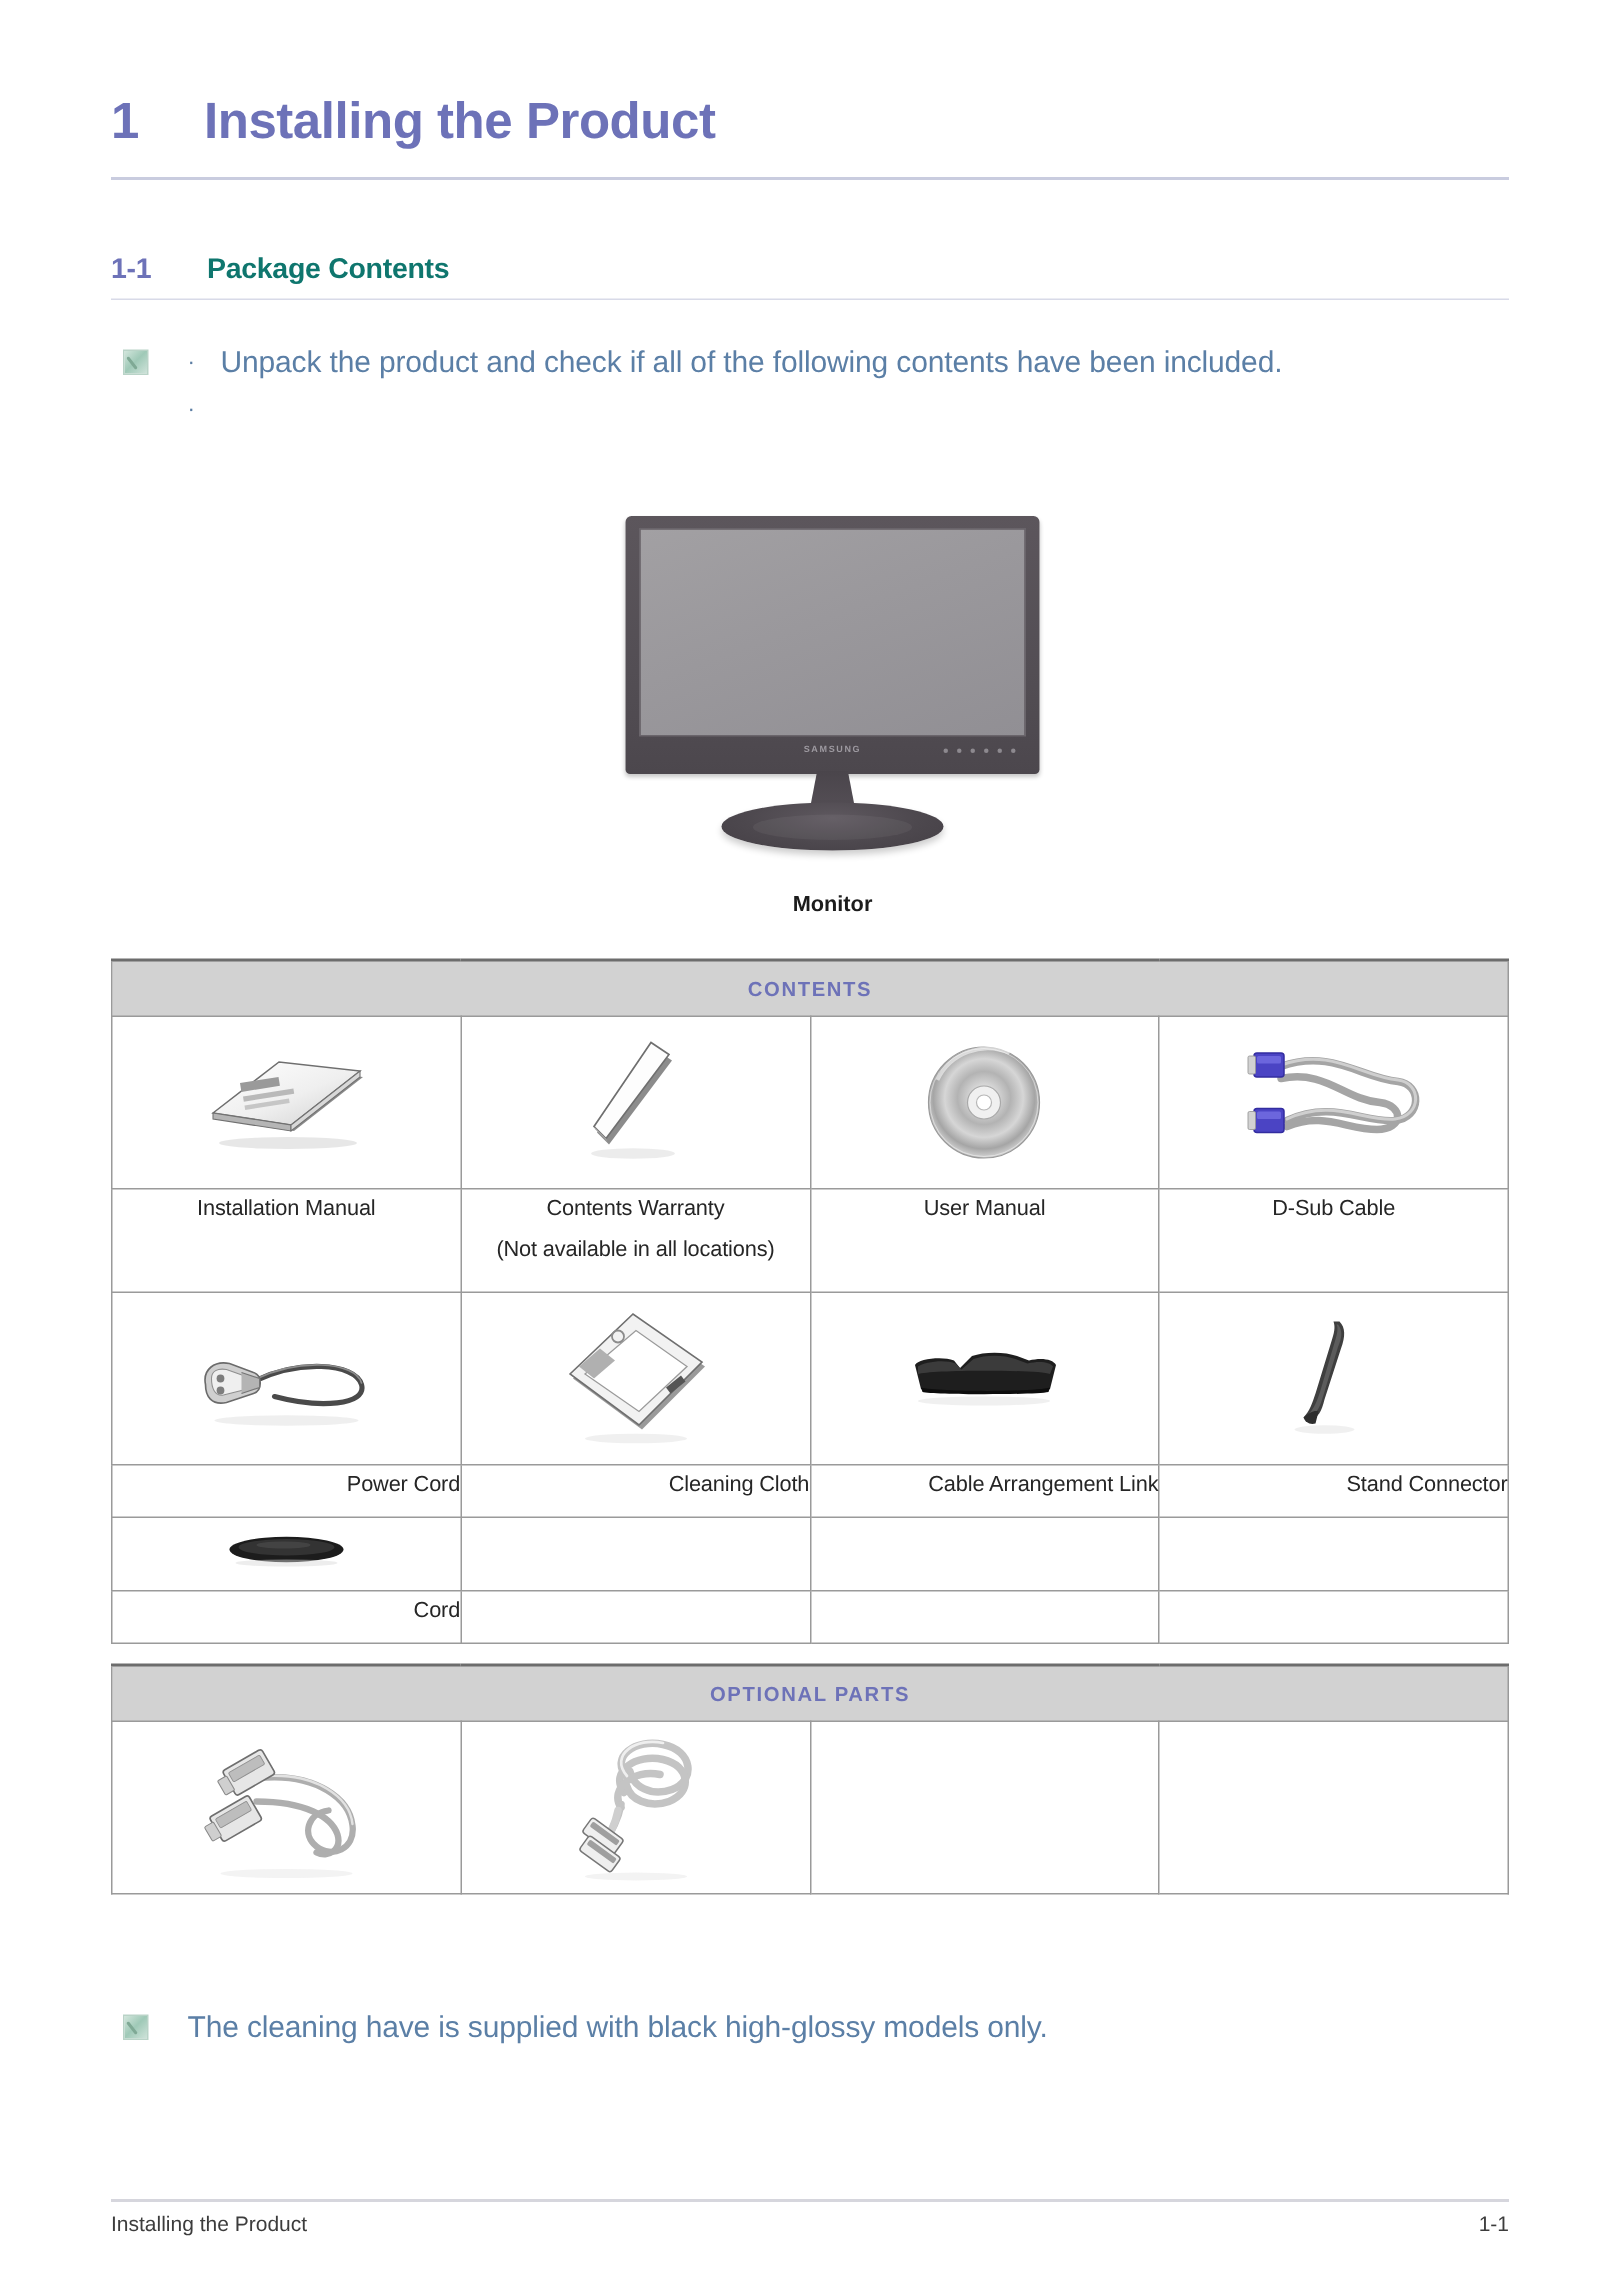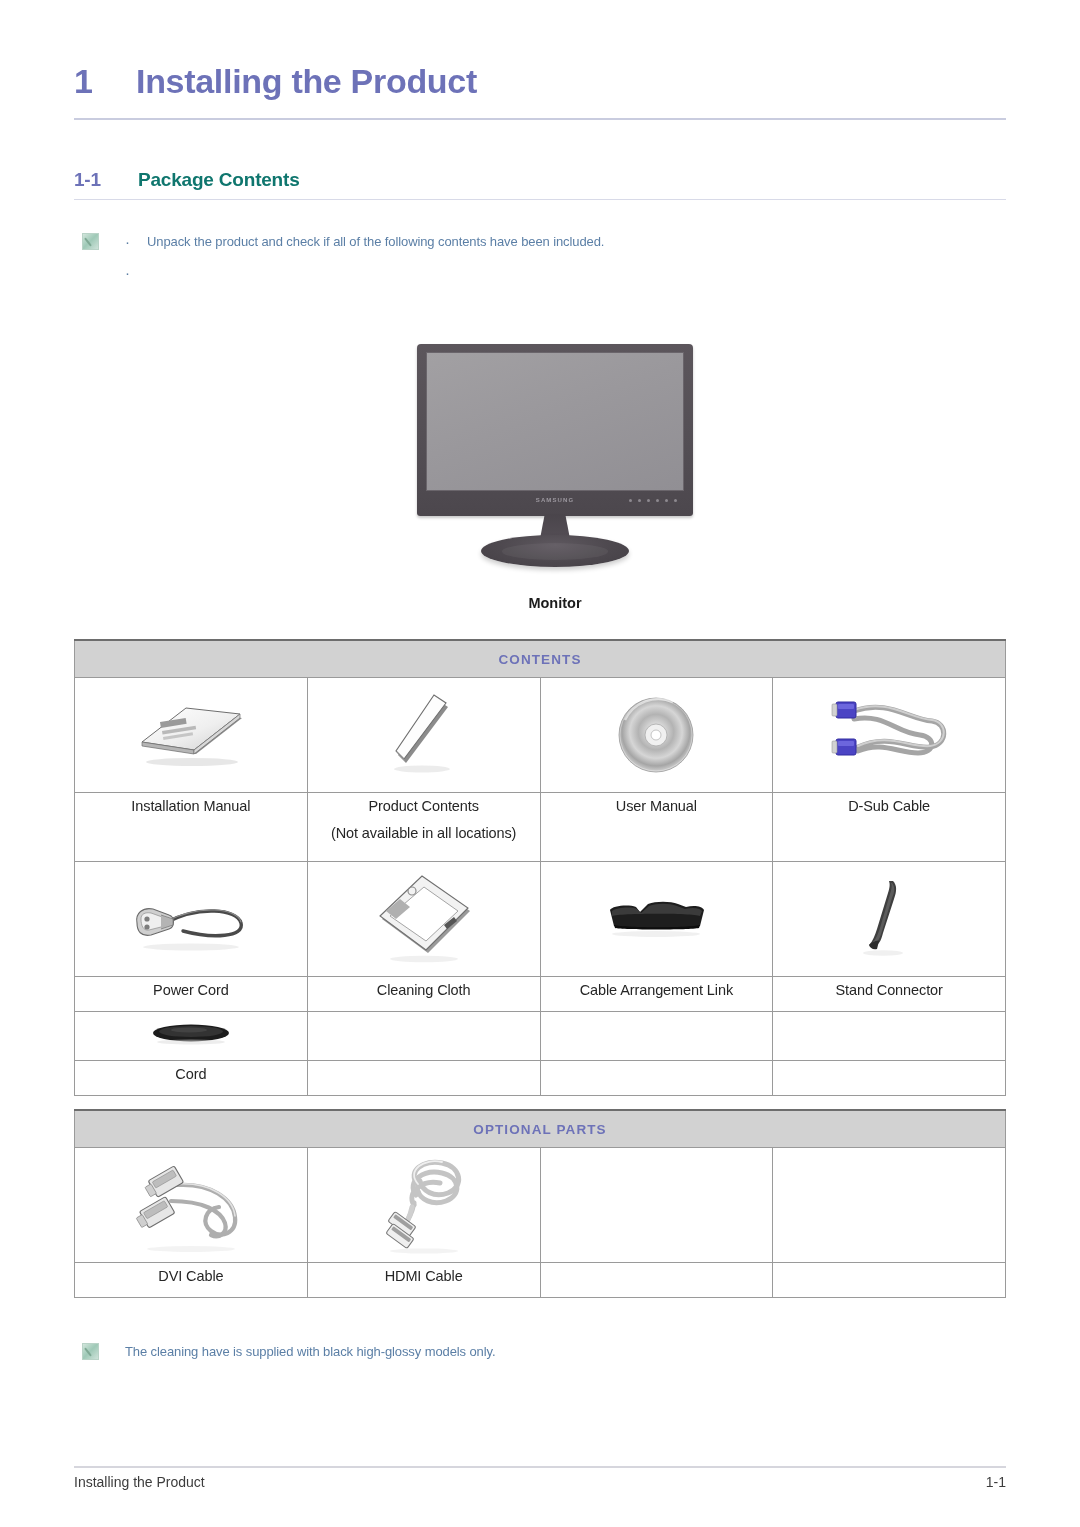--- a/index.html
+++ b/index.html
@@ -124,21 +124,21 @@
   .note-bullet {
     width: 22px;
     flex: 0 0 22px;
     color: #5c7ea3;
     font-size: 15px;
     line-height: 22px;
     text-align: left;
   }
   .note-text {
     color: #5b7fa6;
-    font-size: 13px;
+    font-size: 20px;
     line-height: 22px;
     letter-spacing: -0.1px;
   }
 
   
   .monitor-wrap {
     position: absolute;
     left: 0;
     top: 344px;
     width: 1080px;
@@ -269,21 +269,21 @@
     line-height: 27px;
     border-color: #8f8f8f;
     letter-spacing: -0.1px;
   }
   .lbl-cell .sub {
     display: block;
     font-size: 14.5px;
     color: #262626;
   }
   .tall-lbl { height: 68px; }
-  .short-lbl { height: 34px; }
+  .short-lbl { height: 34px; text-align: right; }
 
   
   .art { display: inline-block; line-height: 0; }
 
   
   .note-bottom {
     position: absolute;
     left: 82px;
     top: 1341px;
     display: flex;
@@ -438,21 +438,21 @@
             <rect x="8" y="15" width="5" height="12" rx="1" fill="#d2d2d2" stroke="#9a9a9a" stroke-width=".6"></rect>
             <rect x="8" y="52" width="5" height="12" rx="1" fill="#d2d2d2" stroke="#9a9a9a" stroke-width=".6"></rect>
           </svg>
         </span>
       </td>
     </tr>
 
     <tr>
       <td class="lbl-cell tall-lbl">Installation Manual</td>
       <td class="lbl-cell tall-lbl">
-        <span>Product Contents</span>
+        <span>Contents Warranty</span>
         <span class="sub">(Not available in all locations)</span>
       </td>
       <td class="lbl-cell tall-lbl">User Manual</td>
       <td class="lbl-cell tall-lbl">D-Sub Cable</td>
     </tr>
 
     <tr>
       <td class="img-cell">
         <span class="art">
           <svg width="140" height="76" viewBox="0 0 140 76">
@@ -585,26 +585,20 @@
               <rect x="14" y="78" width="26" height="12" rx="2" fill="#efefef" stroke="#777777" stroke-width="1"></rect>
               <rect x="16" y="80" width="22" height="4" rx="1" fill="#9f9f9f"></rect>
             </g>
             <ellipse cx="52" cy="100" rx="34" ry="2.6" fill="#dcdcdc" opacity=".35"></ellipse>
           </svg>
         </span>
       </td>
       <td class="img-cell"></td>
       <td class="img-cell"></td>
     </tr>
-    <tr>
-      <td class="lbl-cell short-lbl">DVI Cable</td>
-      <td class="lbl-cell short-lbl">HDMI Cable</td>
-      <td class="lbl-cell short-lbl"></td>
-      <td class="lbl-cell short-lbl"></td>
-    </tr>
   </tbody>
     </table>
 
   <div class="note-bottom">
     <div class="note-iconcell">
       <span class="note-icon"></span>
     </div>
     <div class="note-text">The cleaning have is supplied with black high-glossy models only.</div>
   </div>
 

